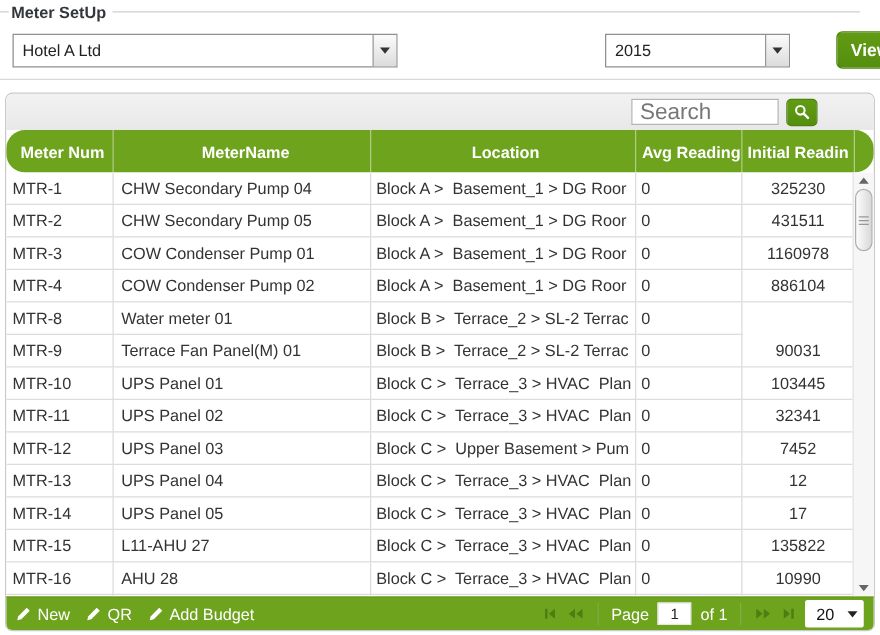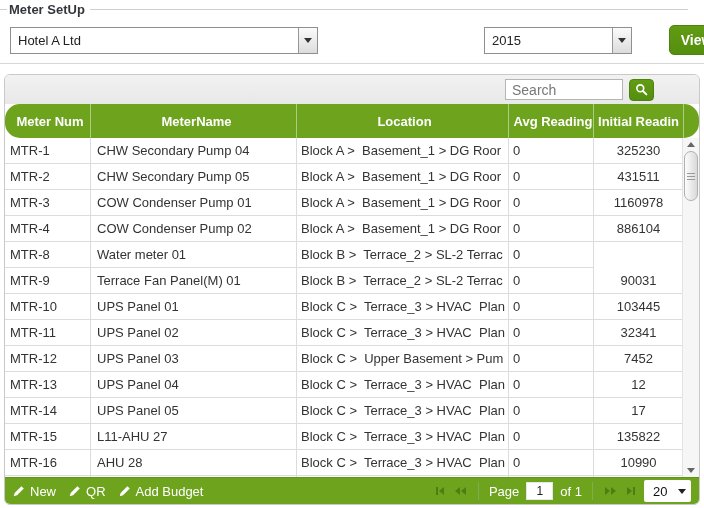--- a/index.html
+++ b/index.html
@@ -37,21 +37,21 @@
   
   .panel { position: absolute; top: 74px; left: 4px; width: 696px; height: 431px;
            border: 1px solid #c9c9c9; border-radius: 6px; overflow: hidden;
            display: flex; flex-direction: column; background: #fff; }
 
   
   .toolbar { height: 29px; background: linear-gradient(#f2f2f2, #e8e8e8);
              display: flex; align-items: center; justify-content: flex-end;
              padding-right: 45px; gap: 6px; }
   .search-input { width: 118px; height: 21px; border: 1px solid #b5b5b5; background: #fff;
-                  font-size: 14px; color: #444; padding: 0 6px; outline: none;
+                  font-size: 18px; color: #444; padding: 0 6px; outline: none;
                   font-family: "Liberation Sans", sans-serif; }
   .search-input::placeholder { color: #777; }
   .search-btn { width: 25px; height: 22px; background: linear-gradient(#629c14, #548e0e);
                 border: 1px solid #4d820c; border-radius: 4px; display: flex;
                 align-items: center; justify-content: center; cursor: pointer; }
 
   
   .ghead { height: 34px; background: #6ea31e; display: flex; color: #fff;
            font-size: 13px; font-weight: bold; flex: none; border-radius: 15px; }
   .hcell { display: flex; align-items: center; justify-content: center;

